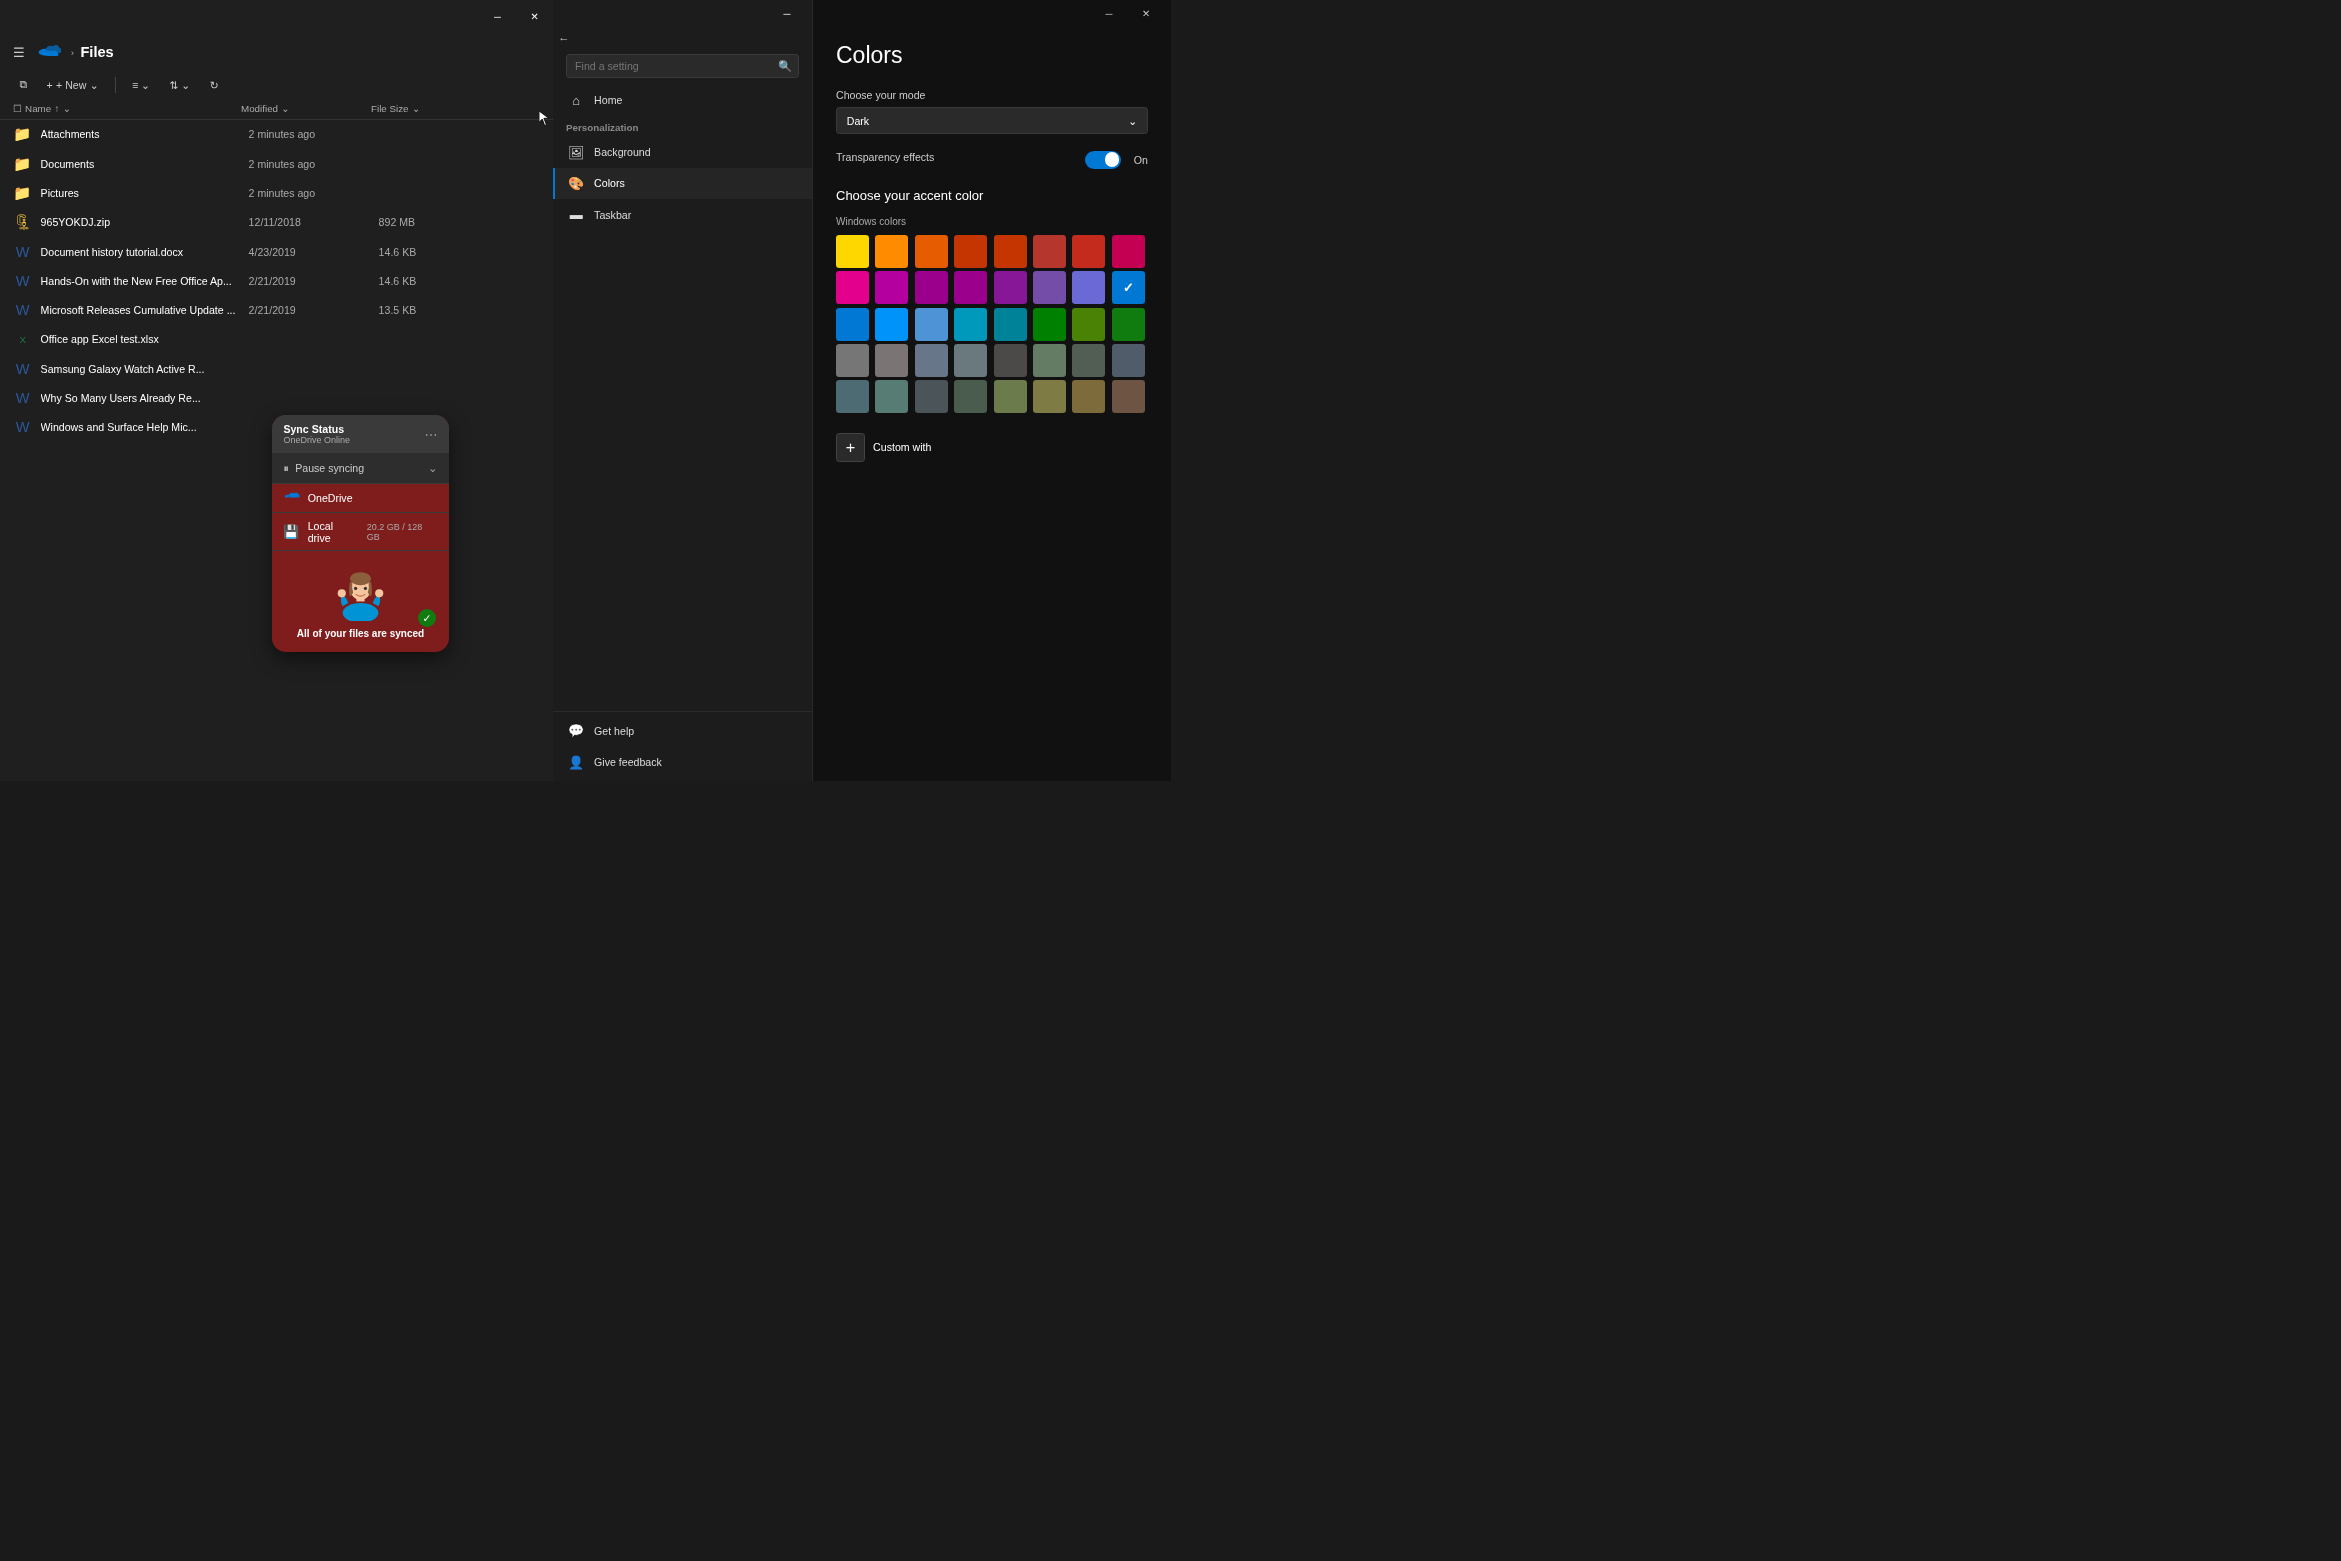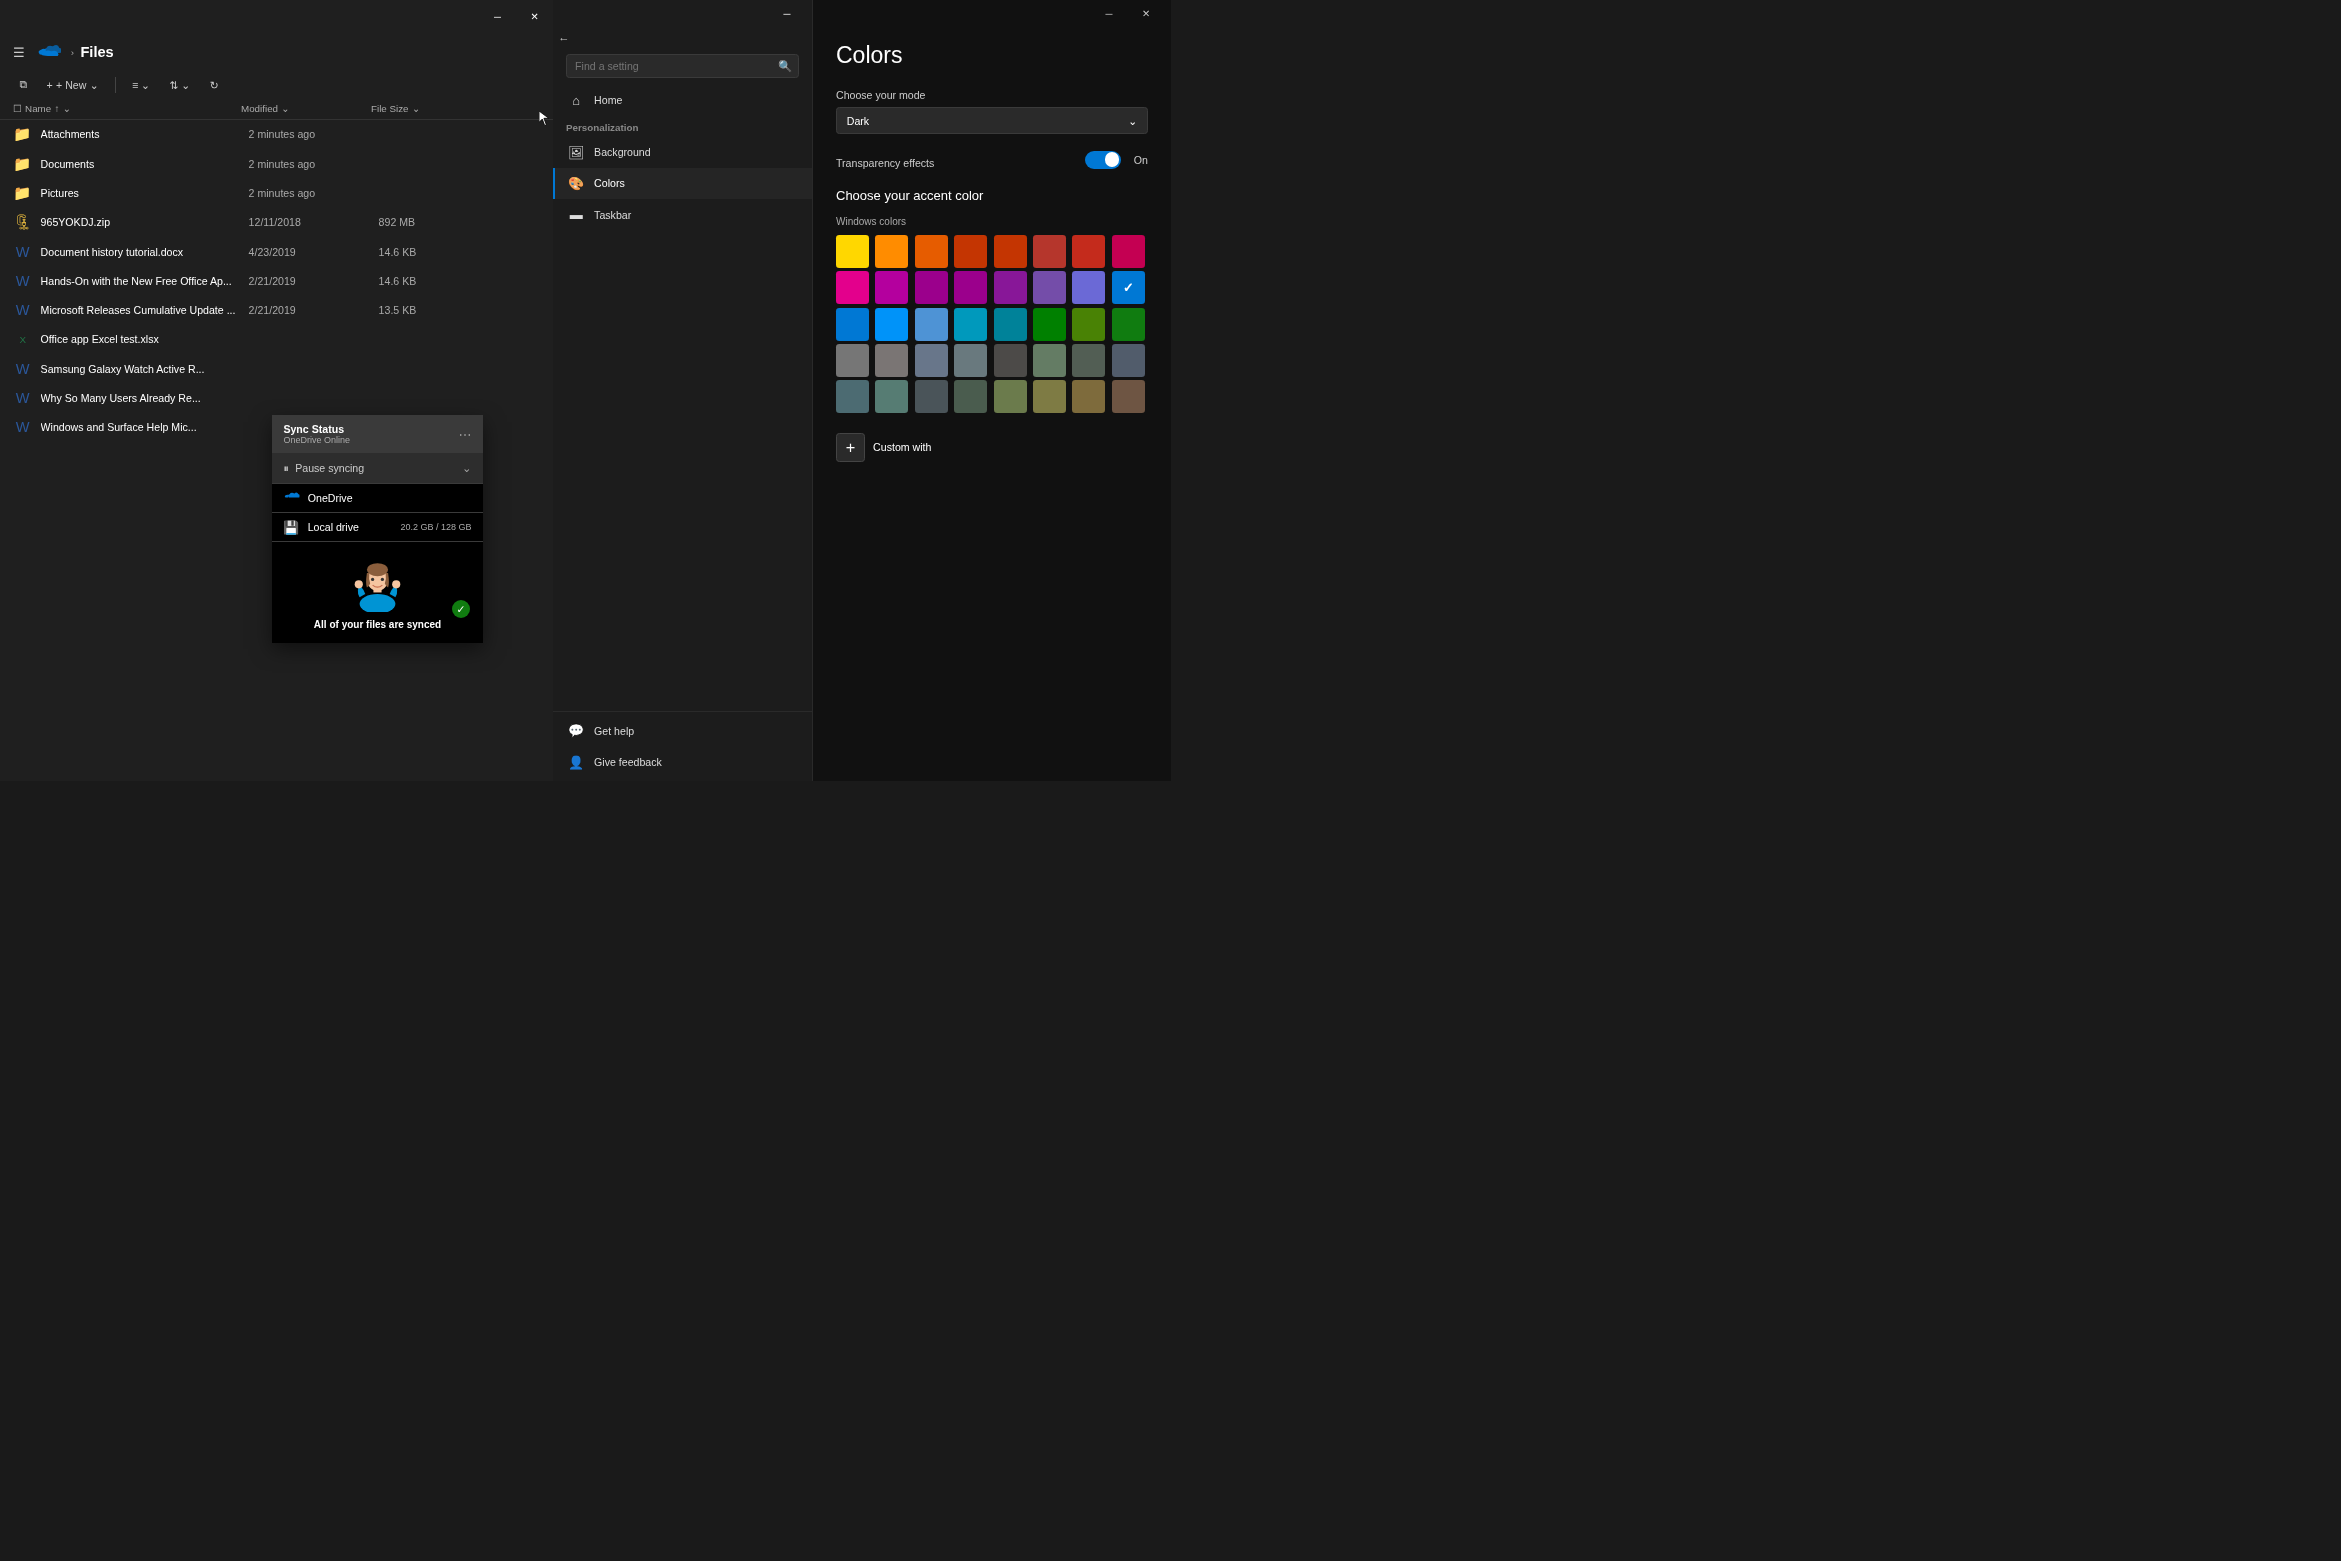--- a/index.html
+++ b/index.html
@@ -166,23 +166,23 @@
       width: 98px;
       font-size: 10.6px;
       color: #aaa;
     }
 
     
     .sync-popup {
       position: absolute;
       left: 272px;
       top: 415px;
-      width: 211px;
-      background: #000000;
-      border-radius: 0;
+      width: 177px;
+      background: #7f1d1d;
+      border-radius: 14px;
       overflow: hidden;
       box-shadow: 0 6.5px 19.5px rgba(0,0,0,0.5);
       z-index: 100;
     }
 
     .sync-header {
       display: flex;
       align-items: center;
       justify-content: space-between;
       padding: 8.1px 11.4px;
@@ -401,21 +401,21 @@
       font-size: 10.6px;
       margin-bottom: 16.3px;
       display: flex;
       align-items: center;
       justify-content: space-between;
       cursor: pointer;
     }
 
     .transparency-row {
       display: flex;
-      align-items: flex-end;
+      align-items: flex-start;
       justify-content: space-between;
       margin-bottom: 19.5px;
     }
 
     .transparency-label { font-size: 10.6px; color: #ccc; }
 
     .toggle {
       width: 36px;
       height: 18px;
       background: #0078d4;

